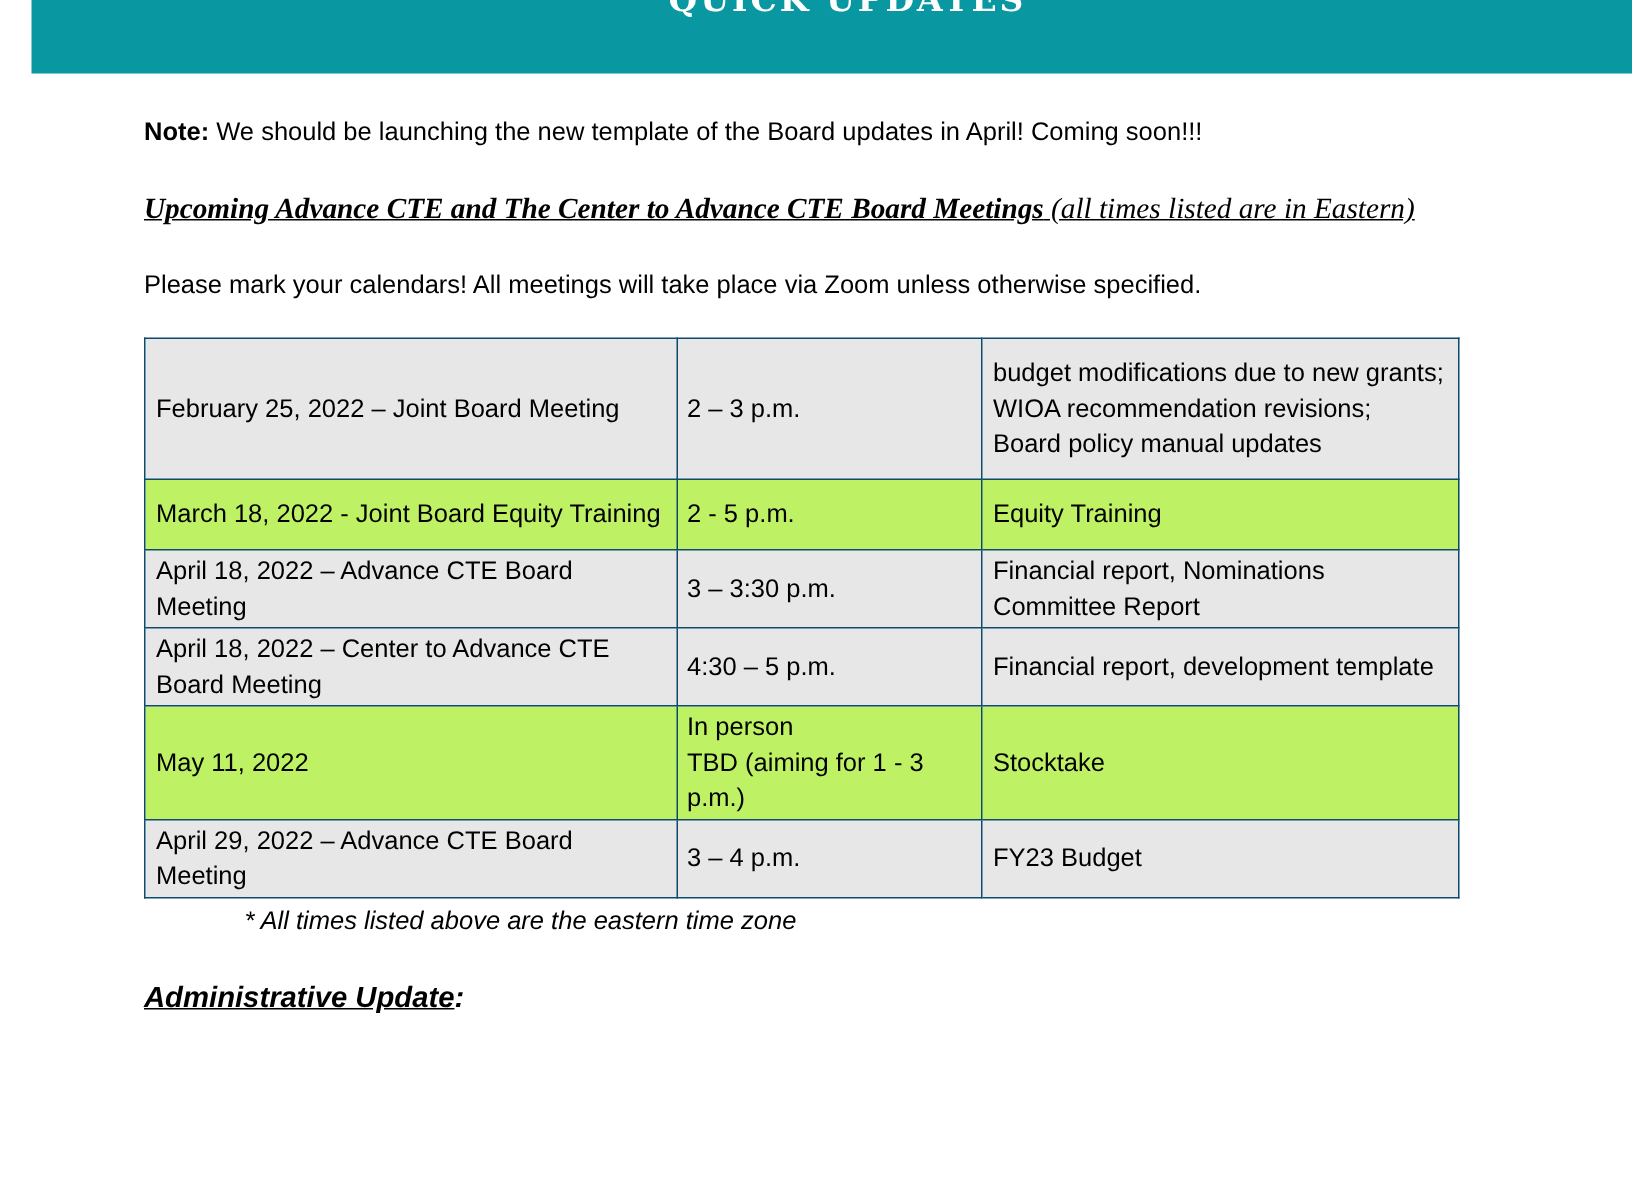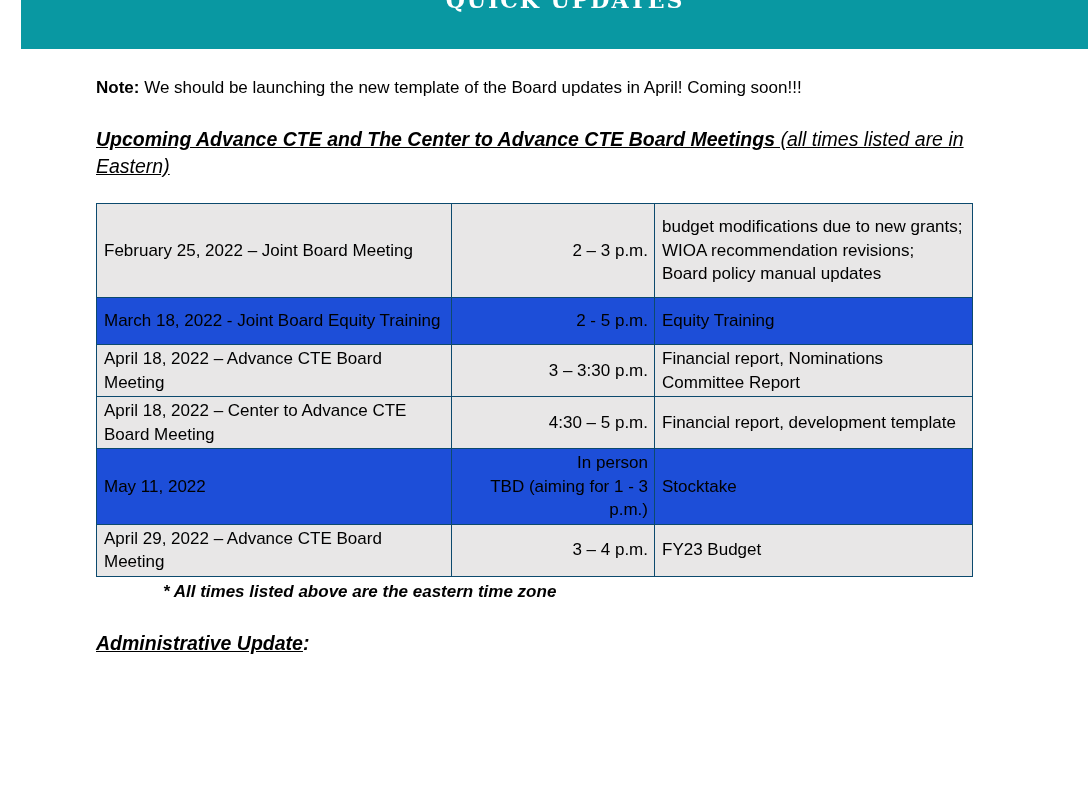--- a/index.html
+++ b/index.html
@@ -36,20 +36,21 @@
     line-height: 24px;
   }
   .note-label { font-weight: bold; }
 
   .meetings-heading {
     margin-top: 26px;
     font-size: 19.5px;
     line-height: 27px;
     font-style: italic;
     width: 870px;
+    font-family: Liberation Serif, serif;
   }
   .meetings-heading .h-main { font-weight: bold; text-decoration: underline; }
   .meetings-heading .h-suffix { font-weight: normal; text-decoration: underline; }
 
   .calendar-note {
     margin-top: 25px;
     font-size: 17px;
     line-height: 24px;
   }
 
@@ -61,35 +62,35 @@
     table-layout: fixed;
     font-size: 17px;
     line-height: 23.5px;
   }
   table.meetings td {
     border: 1px solid #0c4a6e;
     vertical-align: middle;
     padding: 2px 8px 2px 7px;
   }
   table.meetings td.time-cell {
-    text-align: right;
+    text-align: left;
     white-space: pre-line;
     padding: 2px 6px;
   }
   tr.shade-light td { background: #e8e7e7; }
-  tr.shade-dark  td { background: #1d4ed8; }
+  tr.shade-dark  td { background: #bef264; }
   tr.row-h-tall  { height: 94px; }
   tr.row-h-std   { height: 47px; }
   tr.row-h-mid   { height: 69px; }
 
   .footnote {
     margin-top: 5px;
     margin-left: 67px;
     font-size: 17px;
-    font-weight: bold;
+    font-weight: normal;
     font-style: italic;
   }
 
   .admin-heading {
     margin-top: 28px;
     font-size: 19.5px;
     font-weight: bold;
     font-style: italic;
     line-height: 26px;
   }
@@ -101,20 +102,21 @@
 <div class="banner" style="background: rgb(9, 152, 162); margin-left: 21px;">
   <div class="banner-title" style="color: rgb(255, 255, 255);">QUICK UPDATES</div>
 </div>
 
 <div class="content">
 
   <p class="note-para"><span class="note-label">Note:</span><span> We should be launching the new template of the Board updates in April! Coming soon!!!</span></p>
 
   <h2 class="meetings-heading"><span class="h-main">Upcoming Advance CTE and The Center to Advance CTE Board Meetings</span><span class="h-suffix"> (all times listed are in Eastern)</span></h2>
 
+  <p class="calendar-note">Please mark your calendars!  All meetings will take place via Zoom unless otherwise specified.</p>
 
   <table class="meetings">
     <colgroup>
       <col style="width:355px">
       <col style="width:203px">
       <col style="width:318px">
     </colgroup>
     <tbody id="meetings-tbody">
     <tr class="table-row shade-light row-h-tall">
       <td>February 25, 2022 – Joint Board Meeting</td>

